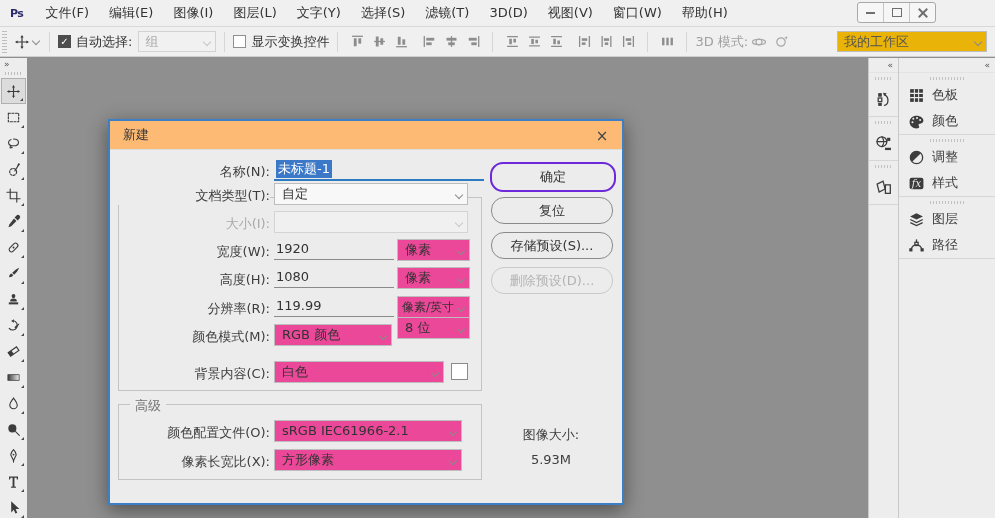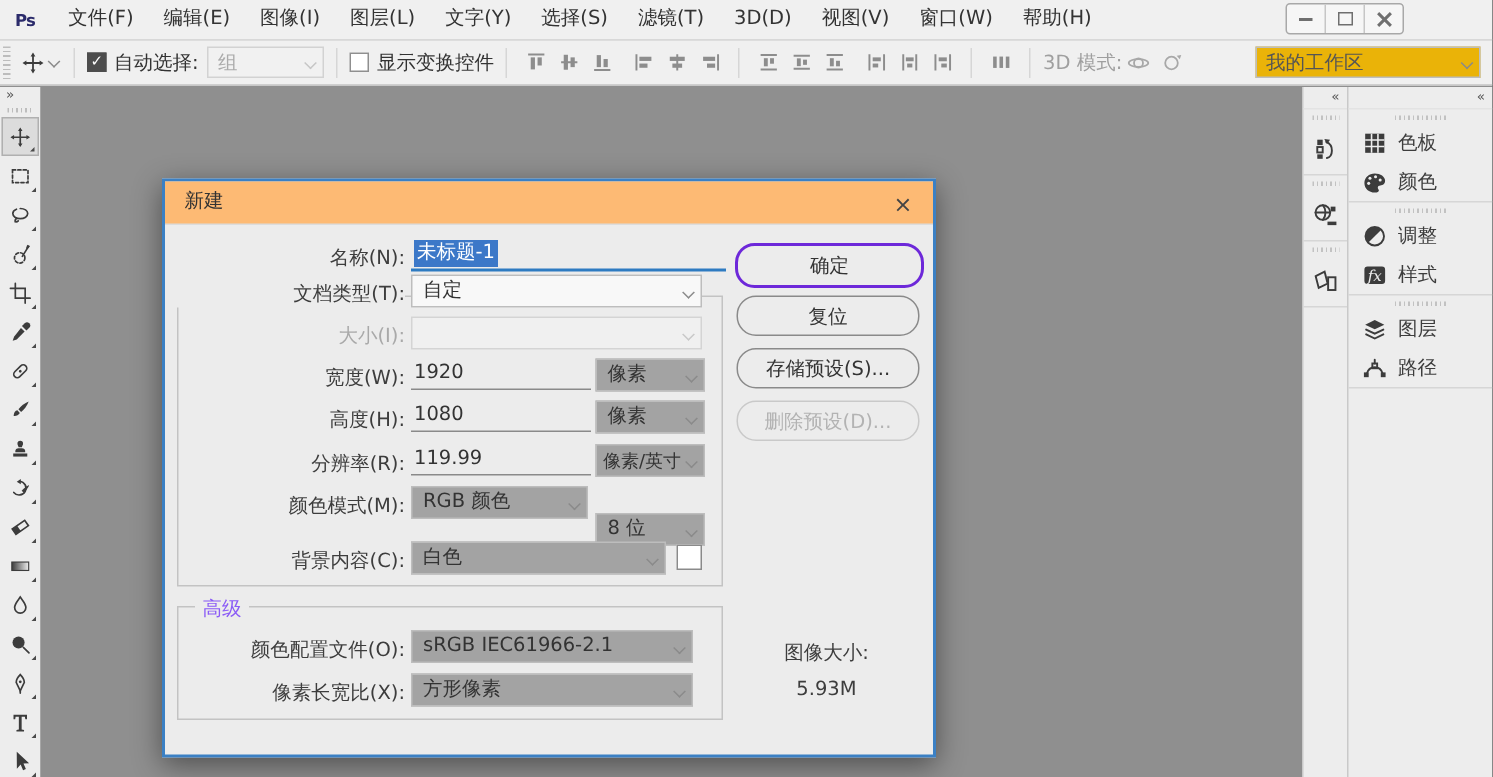--- a/index.html
+++ b/index.html
@@ -79,27 +79,27 @@
           border:2px solid #3b80c4;box-shadow:0 5px 18px rgba(0,0,0,.45);box-sizing:content-box;}
   .dlg-title{position:absolute;top:0;left:0;right:0;height:28px;background:#fdba74;
              border-bottom:1px solid #dcdcdc;line-height:28px;padding-left:13px;color:#333;}
   .dlg-close{position:absolute;top:6px;right:11px;width:18px;height:18px;display:flex;align-items:center;
              justify-content:center;font-size:15px;color:#444;cursor:default;}
   .lbl{position:absolute;width:152px;text-align:right;color:#3d3d3d;white-space:nowrap;}
   .lbl.dis{color:#a9a9a9;}
   .uline{position:absolute;border-bottom:1px solid #8a8a8a;height:20px;line-height:20px;padding-left:2px;}
   .uline.focus{border-bottom:2px solid #2e7bc1;}
   .selhl{background:#3c78c8;color:#fff;padding:1px 2px 2px 2px;}
-  .ddl{position:absolute;height:22px;border:1px solid #bdbdbd;background:#a3a3a3;line-height:20px;
+  .ddl{position:absolute;height:22px;border:1px solid #bdbdbd;background:#ec4899;line-height:20px;
        padding:0 16px 0 7px;box-sizing:border-box;white-space:nowrap;overflow:hidden;}
   .ddl .chev{position:absolute;right:5px;top:8px;width:5px;height:5px;border-right:1.4px solid #8a8a8a;
              border-bottom:1.4px solid #8a8a8a;transform:rotate(45deg);}
   .ddl.disabled{background:#f0f0f0;border-color:#d4d4d4;}
   .groupbox{position:absolute;border:1px solid #c3c3c3;}
-  .fieldset-label{position:absolute;background:#ececec;padding:0 5px;color:#8b5cf6;}
+  .fieldset-label{position:absolute;background:#ececec;padding:0 5px;color:#737373;}
   .btn{position:absolute;border:1px solid #8a8a8a;border-radius:13px;background:#ececec;
        display:flex;align-items:center;justify-content:center;color:#333;cursor:default;}
   .btn.default{border:2px solid #6d28d9;}
   .btn.disabled{border-color:#c9c9c9;color:#b3b3b3;}
   .swatch{position:absolute;width:17px;height:17px;background:#fff;border:1px solid #8a8a8a;box-sizing:border-box;}
   .imgsize{position:absolute;text-align:center;color:#3d3d3d;}
 </style>
 </head>
 <body>
 
@@ -531,21 +531,21 @@
     <div class="ddl" style="left:287px;top:175px;width:73px;padding-right:13px;padding-left:4px;font-size:12px;">
       <span>像素/英寸</span>
       <span class="chev"></span>
     </div>
 
     <div class="lbl" style="left:8px;top:207px;">颜色模式(M):</div>
     <div class="ddl" style="left:164px;top:203px;width:118px;">
       <span>RGB 颜色</span>
       <span class="chev"></span>
     </div>
-    <div class="ddl" style="left:287px;top:221px;width:73px;">
+    <div class="ddl" style="left:287px;top:196px;width:73px;">
       <span>8 位</span>
       <span class="chev"></span>
     </div>
 
     <div class="lbl" style="left:8px;top:244px;">背景内容(C):</div>
     <div class="ddl" style="left:164px;top:240px;width:170px;">
       <span>白色</span>
       <span class="chev"></span>
     </div>
     <div class="swatch" style="left:341px;top:242px;"></div>

